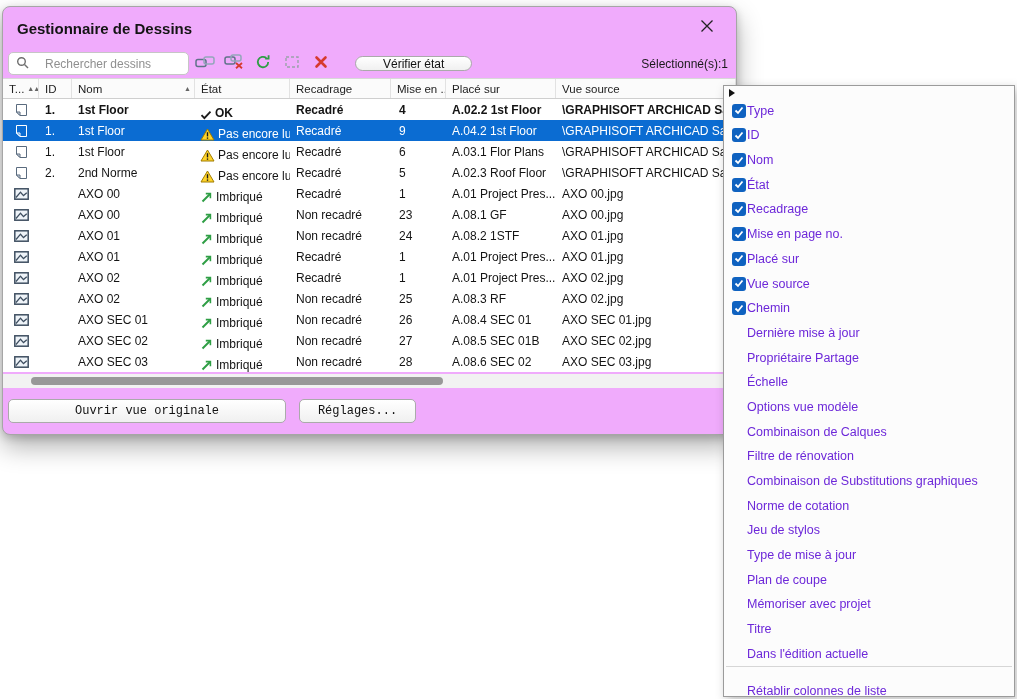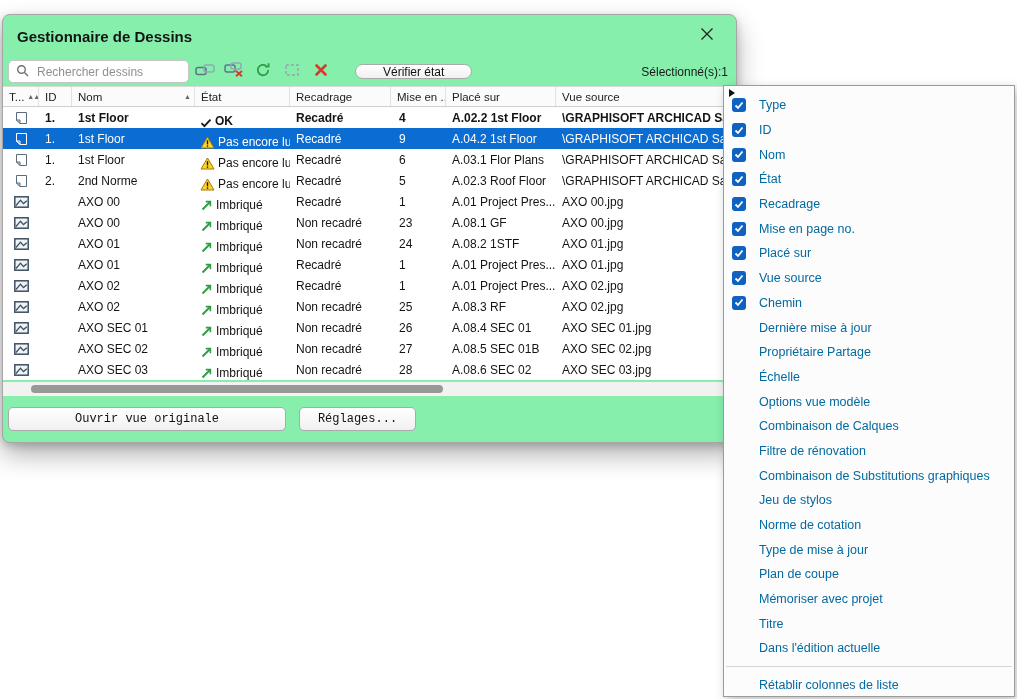--- a/index.html
+++ b/index.html
@@ -6,34 +6,34 @@
   html,body { width:1017px; height:699px; }
   body {
     background:#ffffff;
     font-family:"Liberation Sans", sans-serif;
     position:relative;
     overflow:hidden;
   }
 
   
   .window{
-    position:absolute; left:2px; top:14px; width:735px; height:429px;
-    background:#86efac;
+    position:absolute; left:2px; top:6px; width:735px; height:429px;
+    background:#f0abfc;
     border:1px solid #a6a6a6; border-radius:8px;
     box-shadow:0 12px 26px rgba(0,0,0,.30), 0 3px 8px rgba(0,0,0,.18);
     display:flex; flex-direction:column; overflow:hidden;
   }
   .titlebar{ height:42px; flex:0 0 auto; display:flex; align-items:center; padding:0 12px 0 14px; }
   .title{ font-size:15px; font-weight:700; color:#141414; }
   .close-btn{ margin-left:auto; width:34px; height:28px; display:flex; align-items:center; justify-content:center; border-radius:5px; cursor:default; }
 
   
   .toolbar{ height:29px; flex:0 0 auto; display:flex; align-items:center; padding:0 8px 0 5px; }
   .search{ width:181px; height:23px; background:#fff; border:1px solid #c6c6c6; border-radius:5px;
-           display:flex; align-items:center; padding:0 7px; gap:8px; }
+           display:flex; align-items:center; padding:0 7px; gap:16px; }
   .search input{ border:none; outline:none; flex:1; min-width:0; font-size:12px; color:#333; background:transparent; font-family:inherit; }
   .search input::placeholder{ color:#8f8f8f; }
   .tbtn{ width:27px; height:23px; display:flex; align-items:center; justify-content:center; border-radius:4px; margin-left:2px; }
   .verify-btn{ margin-left:21px; height:15px; padding:0 27px; border:1px solid #aaaaaa; border-radius:9px;
                background:linear-gradient(#ffffff,#f0f0f0); font-size:12px; color:#111;
                display:flex; align-items:center; white-space:nowrap; }
   .sel-label{ margin-left:auto; font-size:12px; color:#1a1a1a; white-space:nowrap; }
 
   
   .table-header{
@@ -72,22 +72,22 @@
 
   
   .menu{
     position:absolute; left:723px; top:85px; width:292px; height:612px;
     background:#fcfcfc; border:1px solid #9b9b9b;
     box-shadow:3px 4px 10px rgba(0,0,0,.25);
     padding-top:7px; z-index:10;
   }
   .menu-scroll{ position:absolute; top:3px; left:5px; width:0; height:0;
     border-top:4px solid transparent; border-bottom:4px solid transparent; border-left:6px solid #111; }
-  .menu-item{ height:24.7px; display:flex; align-items:center; gap:13px; padding:0 10px 0 8px;
-              font-size:12.5px; color:#0369a1; }
+  .menu-item{ height:24.7px; display:flex; align-items:flex-end; gap:1px; padding:0 10px 0 8px;
+              font-size:12.5px; color:#6d28d9; }
   .mcheck{ width:14px; height:14px; flex:0 0 14px; border-radius:3px;
            display:flex; align-items:center; justify-content:center; }
   .mcheck.checked{ background:#0f62c0; }
   .menu-sep{ height:1px; background:#d6d6d6; margin:5px 2px 6px 2px; }
 </style>
 </head>
 <body>
 
 <div class="window">
 
@@ -624,25 +624,25 @@
       <div class="menu-item">
         <span class="mcheck"></span>
         <span>Filtre de rénovation</span>
       </div>
       <div class="menu-item">
         <span class="mcheck"></span>
         <span>Combinaison de Substitutions graphiques</span>
       </div>
       <div class="menu-item">
         <span class="mcheck"></span>
+        <span>Norme de cotation</span>
+      </div>
+      <div class="menu-item">
+        <span class="mcheck"></span>
         <span>Jeu de stylos</span>
-      </div>
-      <div class="menu-item">
-        <span class="mcheck"></span>
-        <span>Norme de cotation</span>
       </div>
       <div class="menu-item">
         <span class="mcheck"></span>
         <span>Type de mise à jour</span>
       </div>
       <div class="menu-item">
         <span class="mcheck"></span>
         <span>Plan de coupe</span>
       </div>
       <div class="menu-item">

